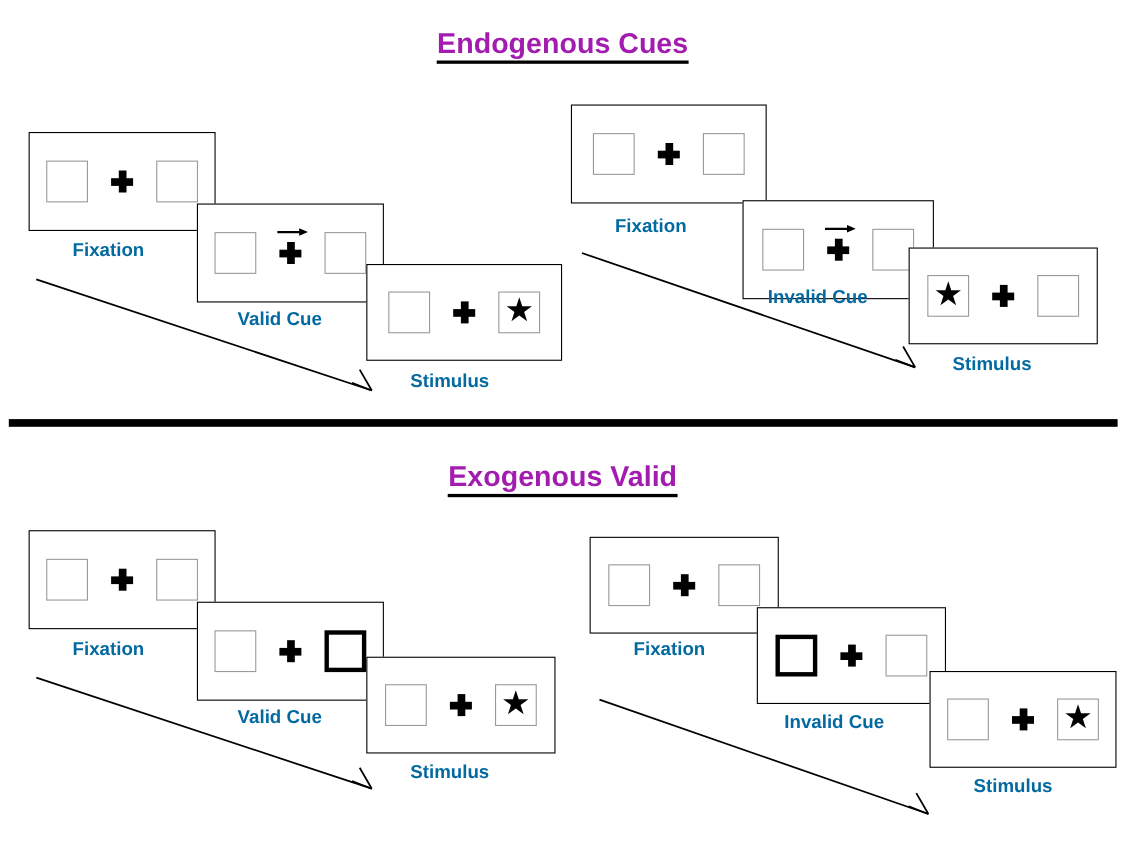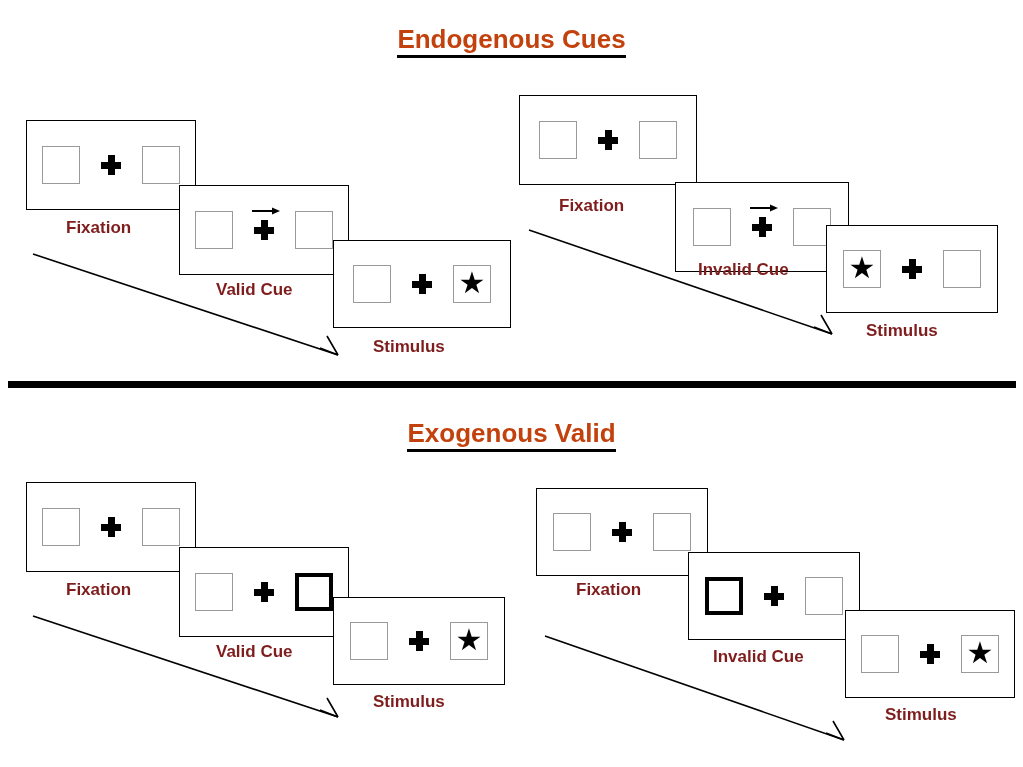--- a/index.html
+++ b/index.html
@@ -23,21 +23,21 @@
   #section-endogenous { top: 0; height: 386px; }
   #section-exogenous  { top: 392px; height: 375px; }
 
   .section-title {
     position: absolute;
     left: 0;
     width: 1023px;
     text-align: center;
     font-size: 26px;
     font-weight: bold;
-    color: #c2410c;
+    color: #a21caf;
     letter-spacing: 0px;
   }
   .section-title span {
     border-bottom: 3px solid #000;
     padding-bottom: 1px;
   }
   #section-endogenous .section-title { top: 24px; }
   #section-exogenous  .section-title { top: 26px; }
 
   
@@ -109,21 +109,21 @@
     top: -4px;
     left: 3px;
     width: 28px;
     height: 10px;
   }
 
   .panel-label {
     position: absolute;
     font-size: 17px;
     font-weight: bold;
-    color: #7f1d1d;
+    color: #0369a1;
     white-space: nowrap;
   }
 
   .timeline-arrow {
     position: absolute;
     overflow: visible;
   }
 
   #divider {
     position: absolute;

